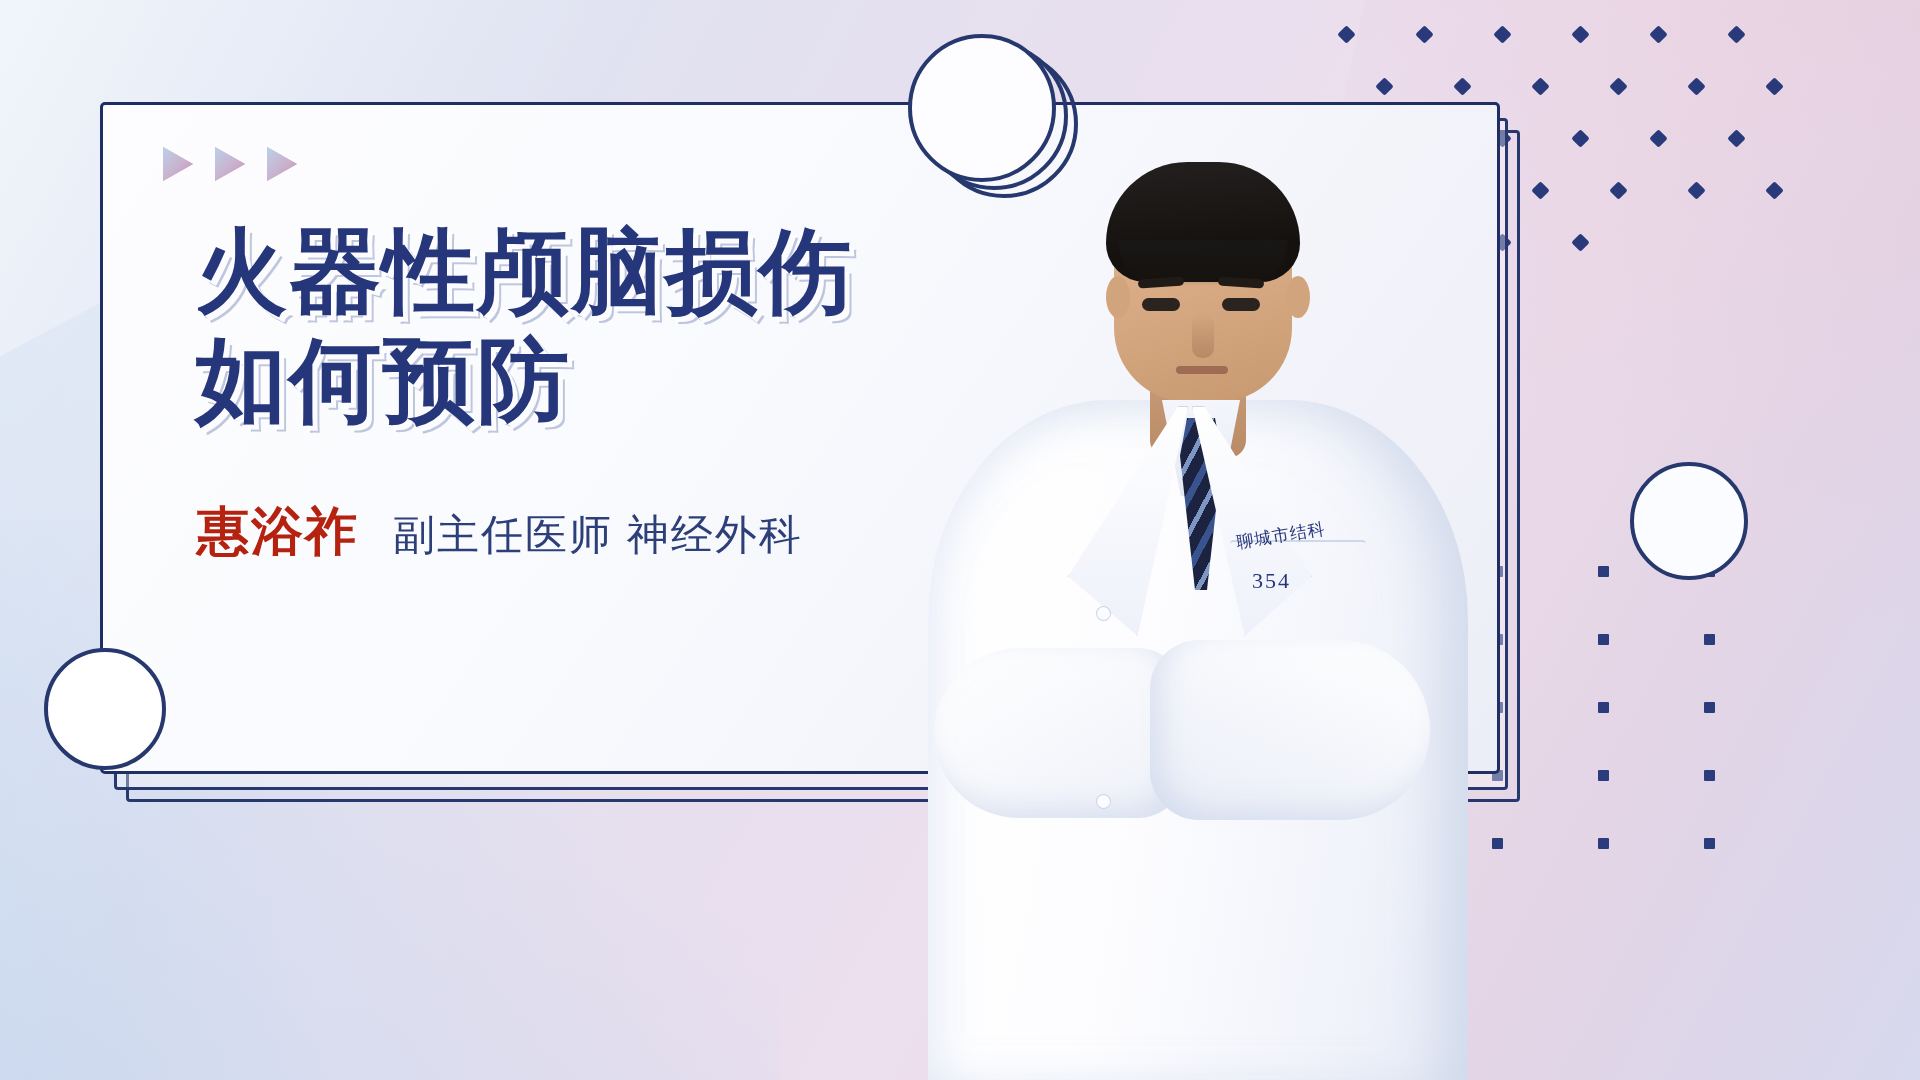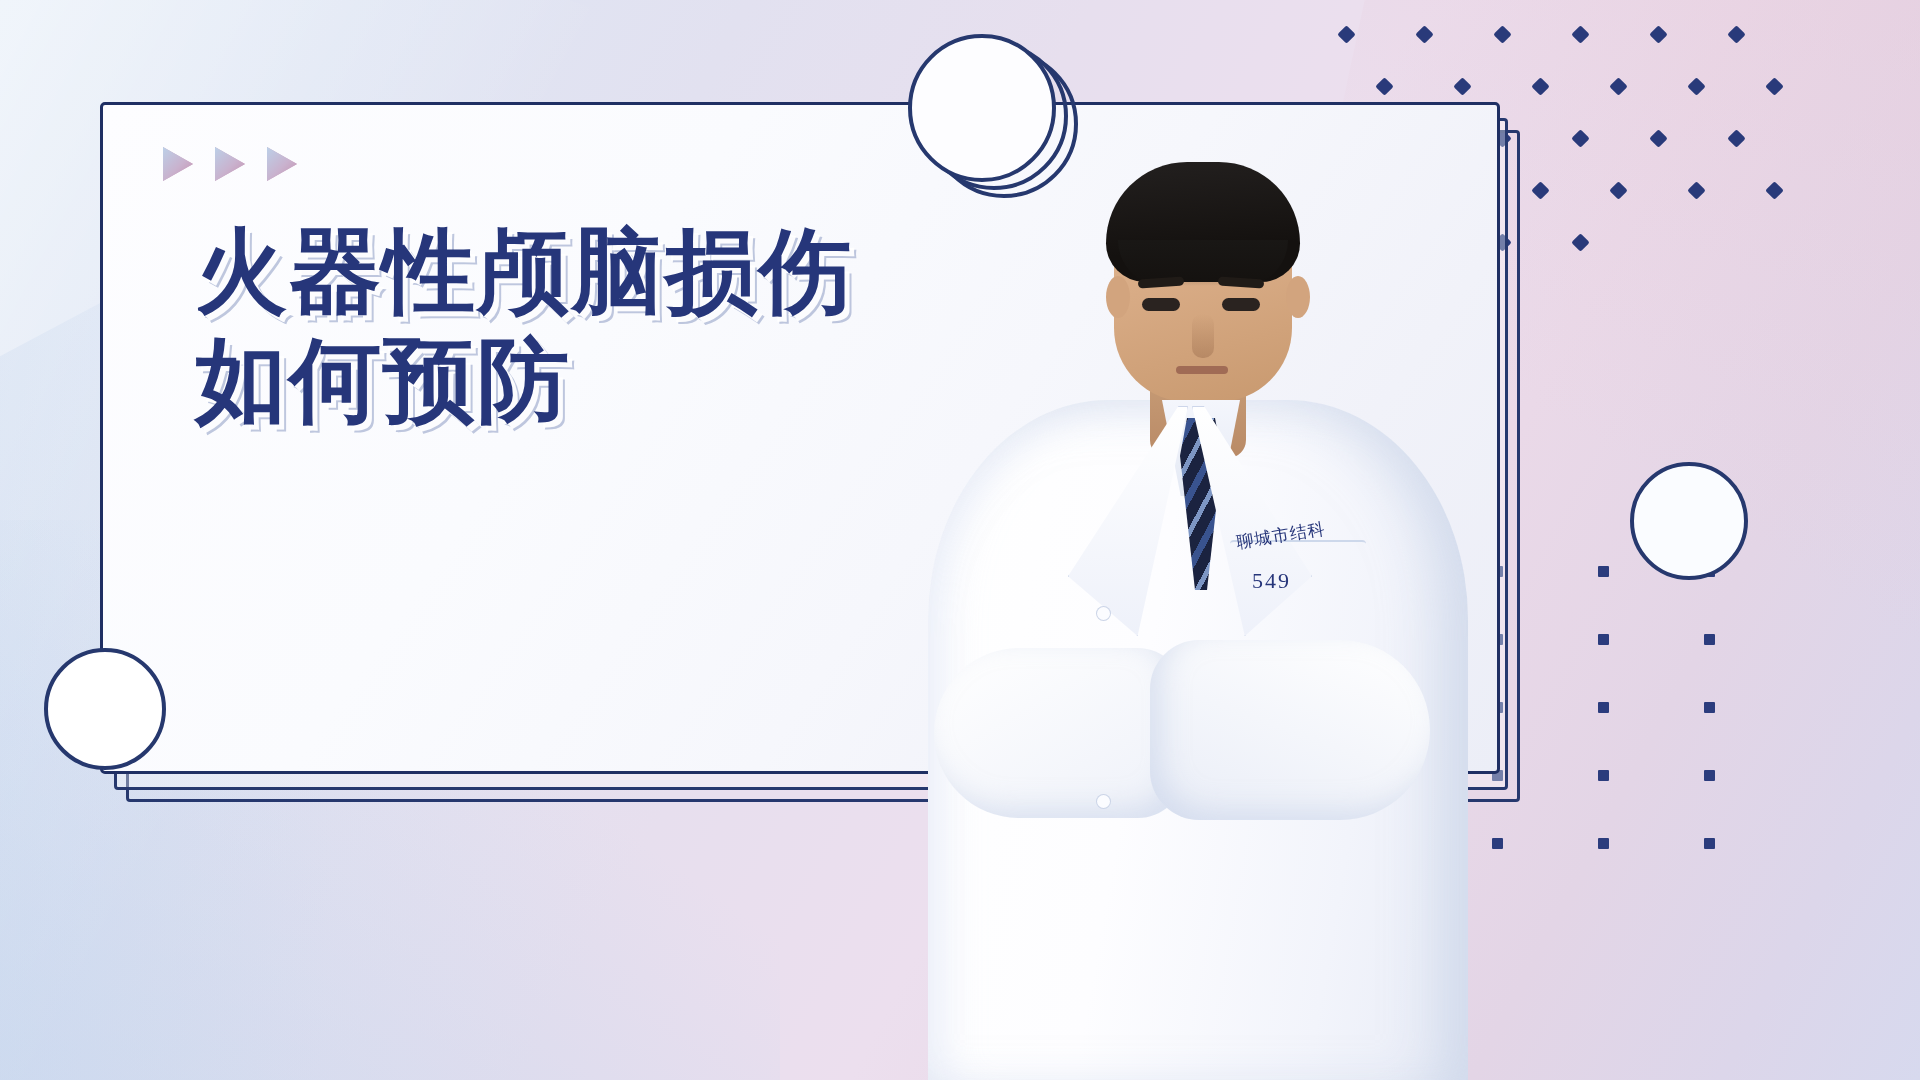--- a/index.html
+++ b/index.html
@@ -444,20 +444,24 @@
 
     <div class="arrows">
       <div class="arrow"></div>
       <div class="arrow"></div>
       <div class="arrow"></div>
     </div>
 
     <div class="title"><span>火器性颅脑损伤</span>
 <span>如何预防</span></div>
 
+    <div class="doctor-row">
+      <span class="doctor-name">惠浴祚</span>
+      <span class="doctor-title">副主任医师  神经外科</span>
+    </div>
 
   </div>
 
   <div class="ring ring-1"></div>
   <div class="ring ring-2"></div>
   <div class="ring ring-3"></div>
 
   <div class="ring ring-right"></div>
 
   <div class="circle-bl"></div>
@@ -476,18 +480,18 @@
     <div class="doc-eye-l"></div>
     <div class="doc-eye-r"></div>
     <div class="doc-nose"></div>
     <div class="doc-mouth"></div>
     <div class="doc-shirt"></div>
     <div class="doc-tie"></div>
     <div class="doc-lapel-l"></div>
     <div class="doc-lapel-r"></div>
     <div class="doc-pocket"></div>
     <div class="coat-text">聊城市结科</div>
-    <div class="coat-num">549</div>
+    <div class="coat-num">354</div>
     <div class="doc-btn-1"></div>
     <div class="doc-btn-2"></div>
   </div>
 
 </div>
 
 </body></html>

